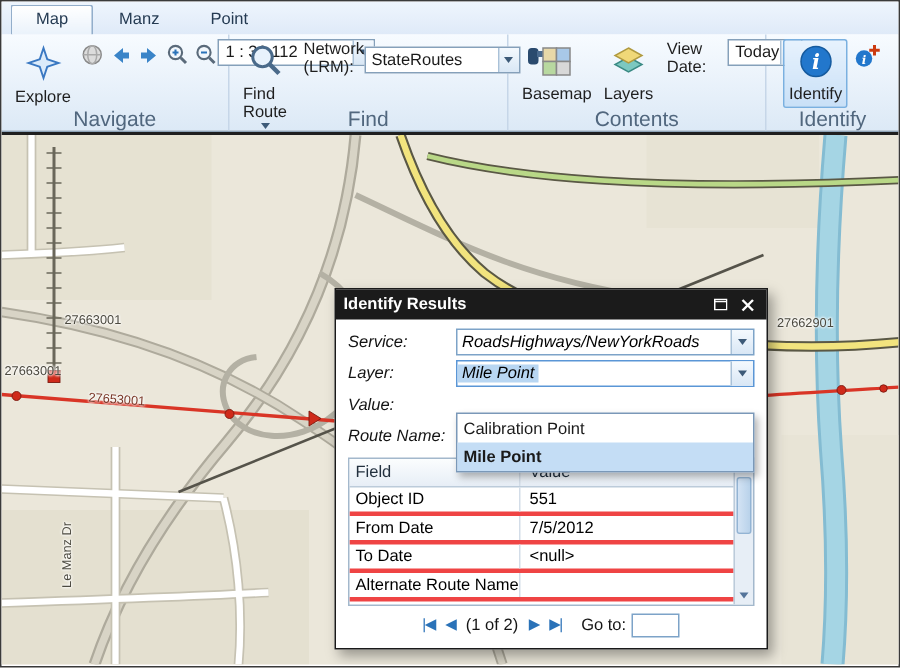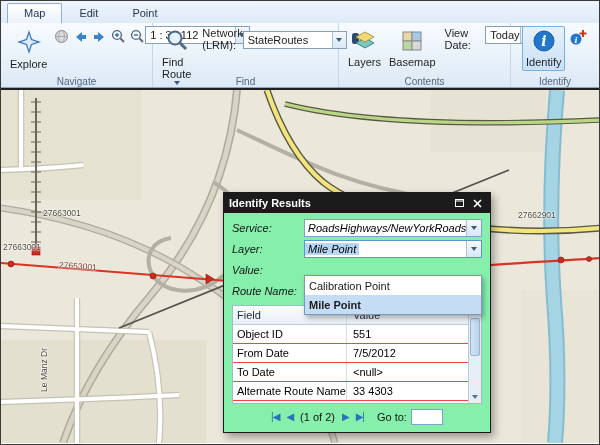--- a/index.html
+++ b/index.html
@@ -7,55 +7,55 @@
   .screen { position:relative; width:600px; height:445px; border:1px solid #3a3a3a; background:#fff; overflow:hidden; }
 
   
   .tabbar { height:22px; background:linear-gradient(#eef5fd,#dfeaf8); display:flex; align-items:flex-end; padding-left:6px; }
   .tab { font-size:11px; color:#243a52; padding:3px 16px 4px; border:1px solid transparent; border-bottom:none; cursor:default; }
   .tab.active { background:linear-gradient(#ffffff,#eaf2fb); border-color:#93aecb; border-radius:2px 2px 0 0; }
 
   
   .ribbon { height:65px; background:linear-gradient(#f7fbff,#dce9f6); border-bottom:1px solid #8fa4b8; display:flex; }
   .rgroup { position:relative; height:100%; border-right:1px solid #c6d6e8; padding:3px 5px 13px 5px; display:flex; align-items:flex-start; }
-  .glabel { position:absolute; bottom:0px; left:0; right:0; text-align:center; font-size:10px; color:#51677e; }
+  .glabel { position:absolute; bottom:0px; left:0; right:0; text-align:center; font-size:14px; color:#51677e; }
   .rbtn { display:flex; flex-direction:column; align-items:center; gap:1px; font-size:11px; color:#1e1e1e; padding:2px 3px; border:1px solid transparent; border-radius:2px; }
   .rbtn.active { background:linear-gradient(#e7f2fd,#c9e0f7); border-color:#7ab0e0; }
   .iconrow { display:flex; gap:4px; align-items:center; margin:3px 0 5px 0; }
   .combo { height:18px; background:#fff; border:1px solid #85a0ba; display:flex; align-items:center; position:relative; font-size:11px; color:#1a1a1a; }
   .combo .cval { padding-left:4px; flex:1; white-space:nowrap; overflow:hidden; }
   .combo .cbtn { width:14px; height:100%; border-left:1px solid #a9c1d8; background:linear-gradient(#f4f9fe,#d9e7f5); display:flex; align-items:center; justify-content:center; }
   .tri-down { width:0; height:0; border-left:3px solid transparent; border-right:3px solid transparent; border-top:4px solid #3d5a78; }
   .minilabel { font-size:11px; color:#1e1e1e; margin:1px 0 2px 1px; }
   .col { display:flex; flex-direction:row; }
 
   
   .map { position:relative; width:100%; height:355px; border-top:2px solid #1f1f1f; background:#ebe7da; overflow:hidden; }
   .maplabel { position:absolute; font-size:8.5px; color:#4c4a40; text-shadow:0 0 2px #fff,0 0 2px #fff,0 0 2px #fff; white-space:nowrap; }
   .maplabel.red { color:#7a3828; }
   .maplabel.vert { writing-mode:vertical-rl; transform:rotate(180deg); }
 
   
-  .dialog { position:absolute; left:222px; top:102px; width:268px; background:#86efac; border:1px solid #1a1a1a; box-shadow:3px 4px 8px rgba(0,0,0,.35); font-size:11px; z-index:10; }
+  .dialog { position:absolute; left:222px; top:102px; width:289px; background:#ffffff; border:1px solid #1a1a1a; box-shadow:3px 4px 8px rgba(0,0,0,.35); font-size:11px; z-index:10; }
   .dtitle { height:20px; background:#1b1b1b; color:#fff; display:flex; align-items:center; padding:0 5px; }
   .dtitle .ttext { flex:1; font-weight:bold; font-size:11px; }
   .winbtn { width:15px; height:13px; display:flex; align-items:center; justify-content:center; margin-left:3px; }
   .dbody { position:relative; padding:4px 8px 5px 8px; }
   .drow { display:flex; align-items:center; height:21px;font-style:italic; }
   .dlbl { width:72px; color:#141414; }
   .dcombo { flex:1; height:18px; background:#fff; border:1px solid #7da3c8; display:flex; align-items:center; position:relative; }
   .dcombo.focus { border-color:#5a96d6; }
   .dcombo .dval { padding:0 3px; white-space:nowrap; overflow:hidden; }
   .dcombo .dval.selhl { background:#b8d6f2; }
   .dcombo .cbtn { position:absolute; right:0; top:0; width:15px; height:100%; }
   .droplist { position:absolute; left:80px; right:8px; top:62px; background:#fff; border:1px solid #7a98b8; box-shadow:2px 3px 5px rgba(0,0,0,.3); z-index:5; }
   .dropitem { height:19px; display:flex; align-items:center; padding-left:4px; color:#1a1a1a; }
   .dropitem.selected { background:#c4ddf5; font-weight:bold; }
   .tbl { position:relative; margin-top:4px; background:#fff; border:1px solid #a3b8cc; height:99px; overflow:hidden; }
-  .trow { display:flex; height:19px; border-bottom:1px solid #ef4444; align-items:center; padding-right:13px; }
+  .trow { display:flex; height:19px; border-bottom:3px solid #ef4444; align-items:center; padding-right:13px; }
   .trow.head { background:linear-gradient(#fbfdfe,#e7eef6); border-bottom:1px solid #bccbda; color:#22303e; }
   .tc1 { width:114px; padding-left:4px; border-right:1px solid #d3dde8; height:100%; display:flex; align-items:center; }
   .tc2 { flex:1; padding-left:6px; height:100%; display:flex; align-items:center; }
   .vscroll { position:absolute; right:0; top:0; bottom:0; width:13px; background:#e7eef6; border-left:1px solid #bccbda; }
   .sarrow { position:absolute; left:1px; width:10px; height:10px; display:flex; align-items:center; justify-content:center; }
   .tri-up-s { width:0;height:0;border-left:3px solid transparent;border-right:3px solid transparent;border-bottom:4px solid #54749a; }
   .tri-down-s { width:0;height:0;border-left:3px solid transparent;border-right:3px solid transparent;border-top:4px solid #54749a; }
   .sthumb { position:absolute; left:1px; top:12px; width:10px; height:38px; background:linear-gradient(90deg,#d3e3f4,#b9d2ea); border:1px solid #93b4d4; border-radius:2px; }
   .pager { display:flex; align-items:center; justify-content:center; gap:7px; height:21px; margin-top:2px; font-size:11px; }
   .pbtn { color:#2a72b8; font-size:10px; letter-spacing:-1px; }
@@ -63,21 +63,21 @@
   .goto { display:flex; align-items:center; gap:4px; margin-left:6px; }
   .goto input { width:32px; height:16px; border:1px solid #7da3c8; font-size:11px; }
 </style>
 </head>
 <body>
 
 <div class="screen">
 
   <div class="tabbar">
     <div class="tab active">Map</div>
-    <div class="tab">Edit</div>
+    <div class="tab">Manz</div>
     <div class="tab">Point</div>
   </div>
 
   <div class="ribbon">
 
     <div class="rgroup" style="width:152px">
       <div class="rbtn">
         <span>
           <svg width="26" height="26">
               <polygon points="13,1 16,10 25,13 16,16 13,25 10,16 1,13 10,10" fill="#3a78c2"></polygon>
@@ -150,36 +150,36 @@
           </span>
         </div>
       </div>
       <div class="glabel">Find</div>
     </div>
 
     <div class="rgroup" style="width:172px">
       <div class="rbtn">
         <span>
           <svg width="24" height="24">
-              <polygon points="12,9 21,14 12,19 3,14" fill="#7cc8c0" stroke="#3a8a84"></polygon>
-              <polygon points="12,3 21,8 12,13 3,8" fill="#f0d878" stroke="#b09a40"></polygon>
-            </svg>
-        </span>
-        <span>Layers</span>
-      </div>
-      <div class="rbtn">
-        <span>
-          <svg width="24" height="24">
               <rect x="3" y="3" width="9" height="9" fill="#e8d8a8" stroke="#888"></rect>
               <rect x="12" y="3" width="9" height="9" fill="#a8c8e8" stroke="#888"></rect>
               <rect x="3" y="12" width="9" height="9" fill="#b8d8a0" stroke="#888"></rect>
               <rect x="12" y="12" width="9" height="9" fill="#d8d8d8" stroke="#888"></rect>
             </svg>
         </span>
         <span>Basemap</span>
+      </div>
+      <div class="rbtn">
+        <span>
+          <svg width="24" height="24">
+              <polygon points="12,9 21,14 12,19 3,14" fill="#7cc8c0" stroke="#3a8a84"></polygon>
+              <polygon points="12,3 21,8 12,13 3,8" fill="#f0d878" stroke="#b09a40"></polygon>
+            </svg>
+        </span>
+        <span>Layers</span>
       </div>
       <div class="col" style="margin-left:4px">
         <div class="minilabel">View Date:</div>
         <div class="combo" style="width:64px">
           <span class="cval">Today</span>
           <span class="cbtn">
               <span class="tri-down"></span>
             </span>
         </div>
       </div>
@@ -354,21 +354,20 @@
           <div class="trow">
             <span class="tc1">From Date</span>
             <span class="tc2">7/5/2012</span>
           </div>
           <div class="trow">
             <span class="tc1">To Date</span>
             <span class="tc2">&lt;null&gt;</span>
           </div>
           <div class="trow">
             <span class="tc1">Alternate Route Name</span>
-            <span class="tc2">33 4303</span>
           </div>
           <div class="vscroll">
             <span class="sarrow" style="top:1px">
                 <span class="tri-up-s"></span>
               </span>
             <span class="sthumb"></span>
             <span class="sarrow" style="bottom:1px">
                 <span class="tri-down-s"></span>
               </span>
           </div>

